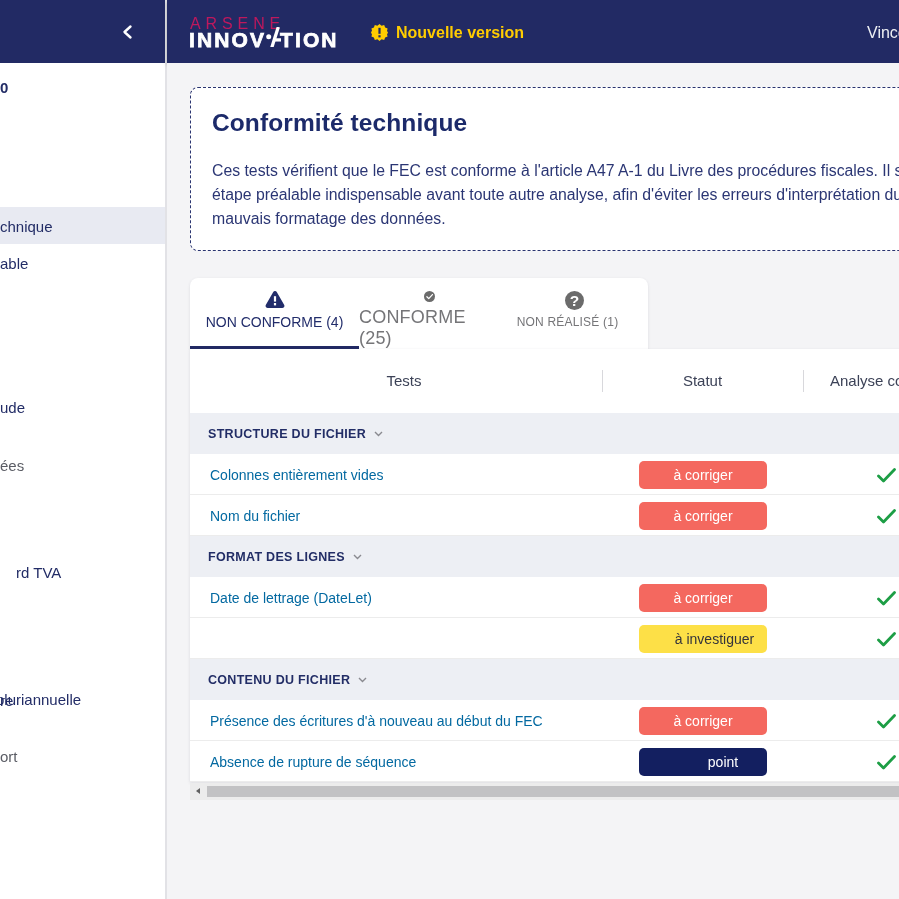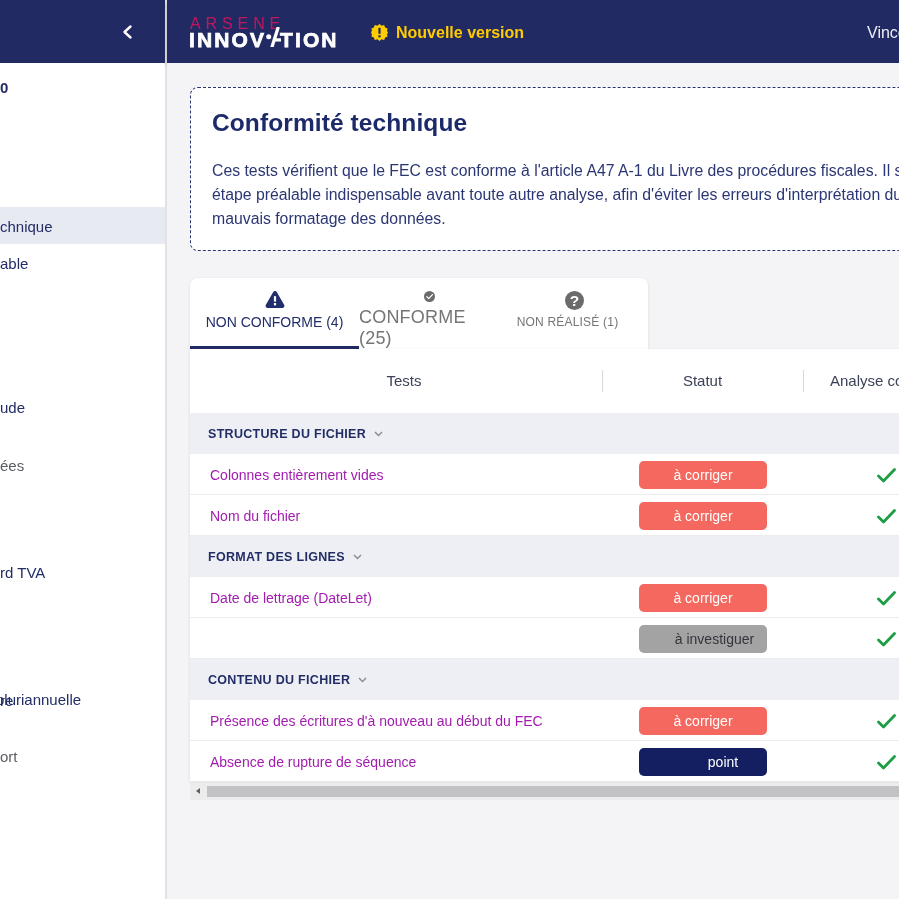--- a/index.html
+++ b/index.html
@@ -59,25 +59,25 @@
   .thead .h { position:absolute; top:23px; font-size:15px; color:#3c4257; }
   .th-tests { left:8px; width:412px; text-align:center; }
   .th-statut { left:412px; width:201px; text-align:center; }
   .th-analyse { left:640px; }
   .thead .bar { position:absolute; top:21px; width:1px; height:22px; background:#d8d8dc; }
 
   .sec { height:41px; background:#edeff4; display:flex; align-items:center; padding-left:18px;
     font-size:12.5px; font-weight:700; color:#222d66; letter-spacing:.3px; }
   .sec svg { margin-left:8px; }
   .row { position:relative; height:41px; background:#fff; border-bottom:1px solid #ececec; }
-  .row .name { position:absolute; left:20px; top:13px; font-size:14px; color:#a21caf; }
+  .row .name { position:absolute; left:20px; top:13px; font-size:14px; color:#0369a1; }
   .badge { position:absolute; left:449px; top:7px; width:128px; height:28px; border-radius:5px;
     font-size:14px; line-height:28px; text-align:center; }
   .b-red { background:#f4685f; color:#fff; }
-  .b-gray { background:#a3a3a3; color:#34343c;padding-left:23px; }
+  .b-gray { background:#fde047; color:#34343c;padding-left:23px; }
   .b-navy { background:#131f60; color:#fff;padding-left:40px; }
   .row svg.check { position:absolute; left:687px; top:14px; }
 
   
   .scroll { position:absolute; left:190px; top:783px; width:709px; height:17px; background:#ececec; }
   .scroll .btn { position:absolute; left:0; top:0; width:17px; height:17px; background:#ececec; }
   .scroll .arr { position:absolute; left:6px; top:5px; width:0; height:0;
     border-top:3.5px solid transparent; border-bottom:3.5px solid transparent; border-right:4.5px solid #606060; }
   .scroll .thumb { position:absolute; left:17px; top:3px; width:692px; height:11px; background:#c2c2c4; }
 </style>
@@ -85,21 +85,21 @@
 <body>
 <div class="stage">
 
   <div class="sidebar">
     <div class="sb-active"></div>
     <div class="sb-item" style="top:16px; font-weight:700;">0</div>
     <div class="sb-item" style="top:155px;">chnique</div>
     <div class="sb-item" style="top:192px;">able</div>
     <div class="sb-item" style="top:336px;">ude</div>
     <div class="sb-item sb-gray" style="top:394px;">ées</div>
-    <div class="sb-item" style="top:501px;">rd TVA</div>
+    <div class="sb-item" style="top:501px;padding-left:16px;">rd TVA</div>
     <div class="sb-item" style="top:593px;margin-top:36px;">re</div>
     <div class="sb-item" style="top:628px; left:-4px;">pluriannuelle</div>
     <div class="sb-item sb-gray" style="top:685px;">ort</div>
   </div>
   <div class="divider-v"></div>
 
   <div class="side-head">
     <svg class="chev-back" width="16" height="16" viewBox="0 0 16 16">
       <polyline points="10.5,2.5 4.5,8 10.5,13.5" fill="none" stroke="#fff" stroke-width="2.4" stroke-linecap="round" stroke-linejoin="round"></polyline>
     </svg>

